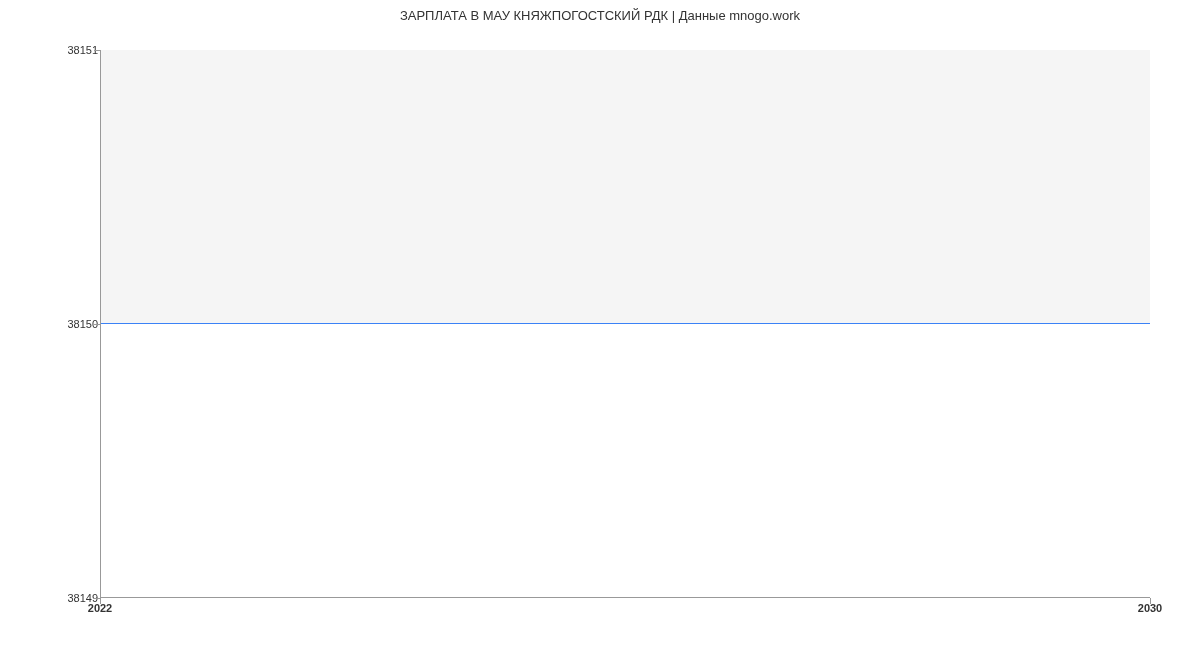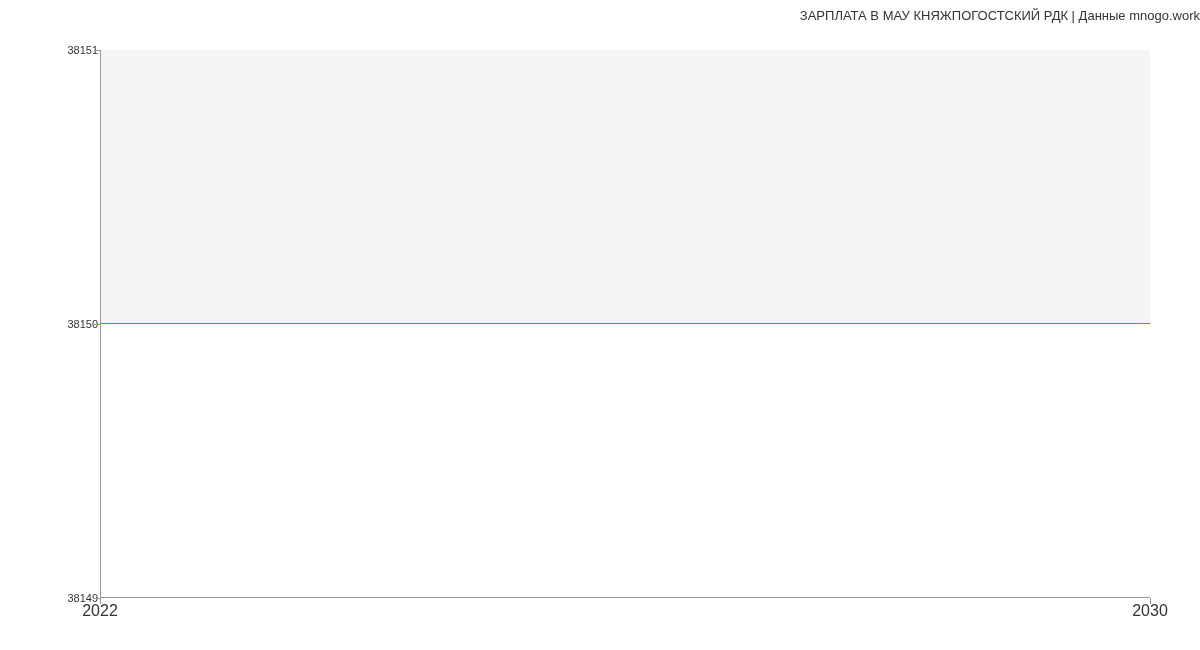--- a/index.html
+++ b/index.html
@@ -9,21 +9,21 @@
       background: #ffffff;
       font-family: Arial, sans-serif;
       position: relative;
       overflow: hidden;
     }
     .chart-title {
       position: absolute;
       top: 8px;
       left: 0;
       right: 0;
-      text-align: right;
+      text-align: center;
       font-size: 13px;
       color: #333;
     }
     .plot-area {
       position: absolute;
       left: 100px;
       top: 50px;
       width: 1050px;
       height: 548px;
       background: #f5f5f5;
@@ -67,23 +67,24 @@
     .y-tick-line {
       position: absolute;
       left: 94px;
       width: 6px;
       height: 1px;
       background: #999;
     }
     .x-tick {
       position: absolute;
       top: 602px;
-      font-size: 16px;
+      font-size: 11px;
       color: #333;
       transform: translateX(-50%);
+      font-weight: bold;
     }
     .x-tick-line {
       position: absolute;
       top: 598px;
       width: 1px;
       height: 6px;
       background: #999;
     }
   </style>
 </head>

